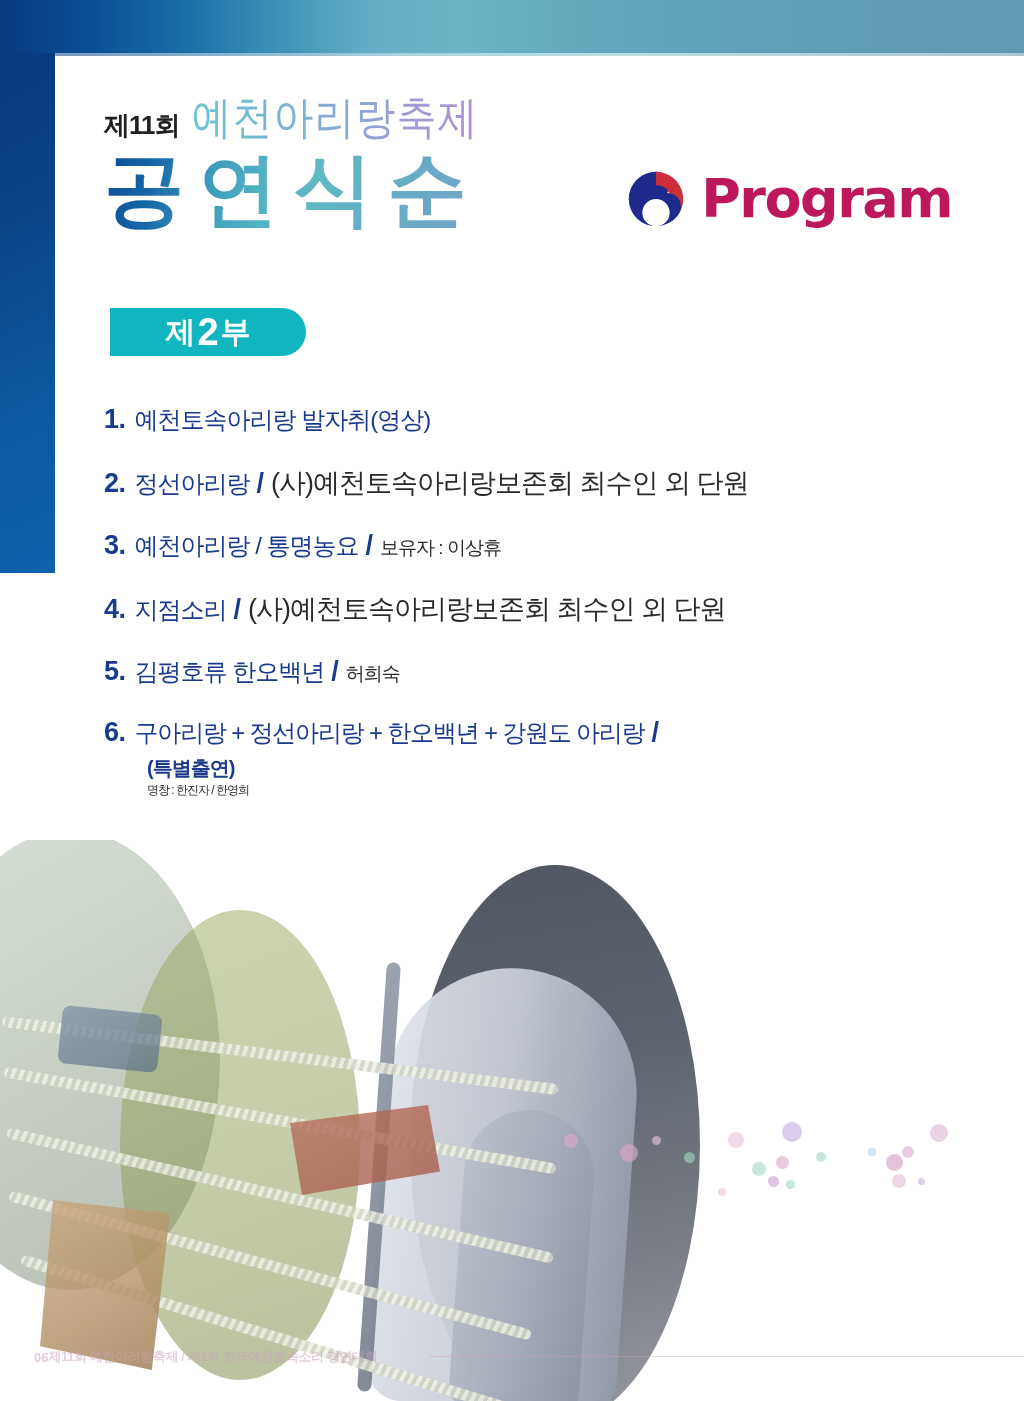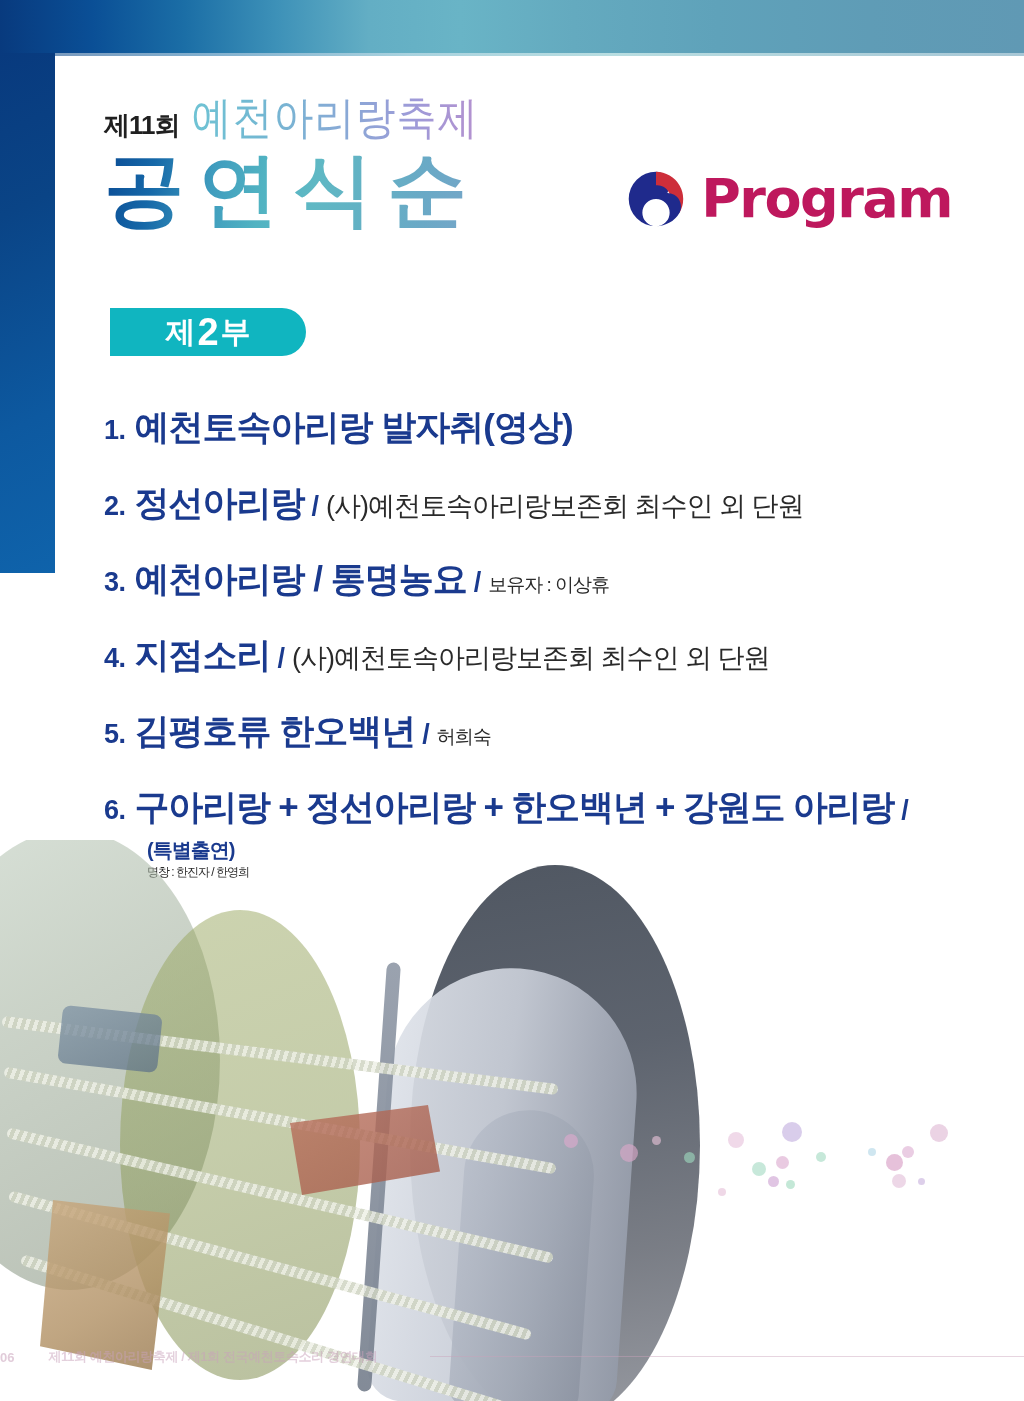--- a/index.html
+++ b/index.html
@@ -185,22 +185,22 @@
   }
   .prog-num {
     font-size: 27px;
     font-weight: 800;
     color: #1a3a8e;
     margin-right: 9px;
     letter-spacing: -.5px;
     white-space: nowrap;
   }
   .prog-title {
-    font-size: 35px;
-    font-weight: 700;
+    font-size: 24px;
+    font-weight: 400;
     color: #1a3a8e;
     letter-spacing: -1px;
   }
   .prog-sep {
     font-size: 27px;
     font-weight: 800;
     color: #1a3a8e;
     padding: 0 7px;
   }
   .prog-perf {
@@ -350,28 +350,28 @@
   .footer {
     position: absolute;
     left: 0;
     top: 1342px;
     width: 1024px;
     height: 30px;
     display: flex;
     align-items: center;
   }
   .footer-page {
+    margin-left: 34px;
     font-size: 13px;
     font-weight: 700;
     color: #c9a2bb;
     opacity: .55;
     letter-spacing: 0;
   }
   .footer-text {
-    margin-left: 34px;
     font-size: 13px;
     font-weight: 600;
     color: #c9a2bb;
     opacity: .5;
     letter-spacing: -.4px;
     white-space: nowrap;
   }
   .footer-rule {
     position: absolute;
     left: 430px; top: 14px;

